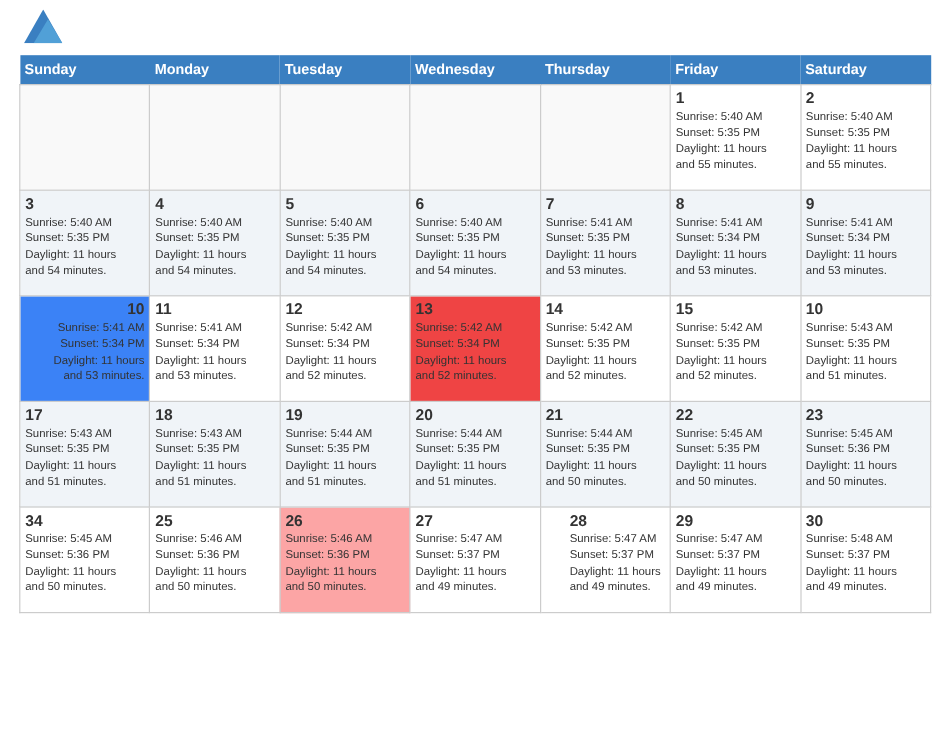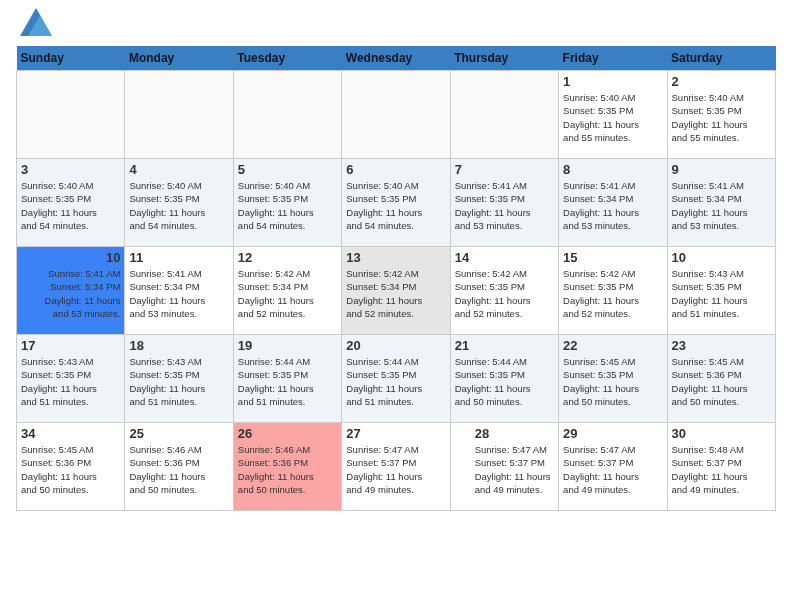--- a/index.html
+++ b/index.html
@@ -33,21 +33,21 @@
       font-size: 16px;
       color: #333;
     }
     .calendar-table {
       width: 100%;
       border-collapse: collapse;
       font-size: 10.5px;
     }
     .calendar-table th {
       background-color: #3a7fc1;
-      color: #0f172a;
+      color: #ffffff;
       padding: 5px 4px;
       text-align: left;
       font-size: 12px;
       font-weight: bold;
     }
     .calendar-table td {
       border: 1px solid #ccc;
       vertical-align: top;
       padding: 3px 4px;
       width: calc(100% / 7);
@@ -201,21 +201,21 @@
 Daylight: 11 hours
 and 53 minutes.</div>
         </td>
         <td style="background: rgb(255, 255, 255);">
           <span class="day-num">12</span>
           <div class="day-info" style="white-space: pre-line;">Sunrise: 5:42 AM
 Sunset: 5:34 PM
 Daylight: 11 hours
 and 52 minutes.</div>
         </td>
-        <td style="background: #e5e5e5;">
+        <td style="background: #ef4444;">
           <span class="day-num">13</span>
           <div class="day-info" style="white-space: pre-line;">Sunrise: 5:42 AM
 Sunset: 5:34 PM
 Daylight: 11 hours
 and 52 minutes.</div>
         </td>
         <td style="background: rgb(255, 255, 255);">
           <span class="day-num">14</span>
           <div class="day-info" style="white-space: pre-line;">Sunrise: 5:42 AM
 Sunset: 5:35 PM

